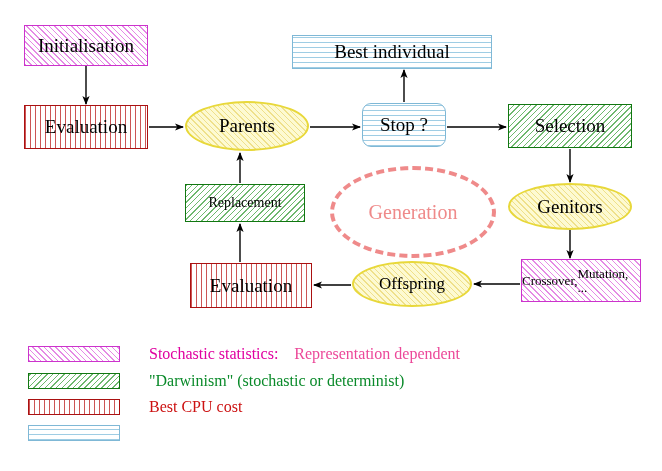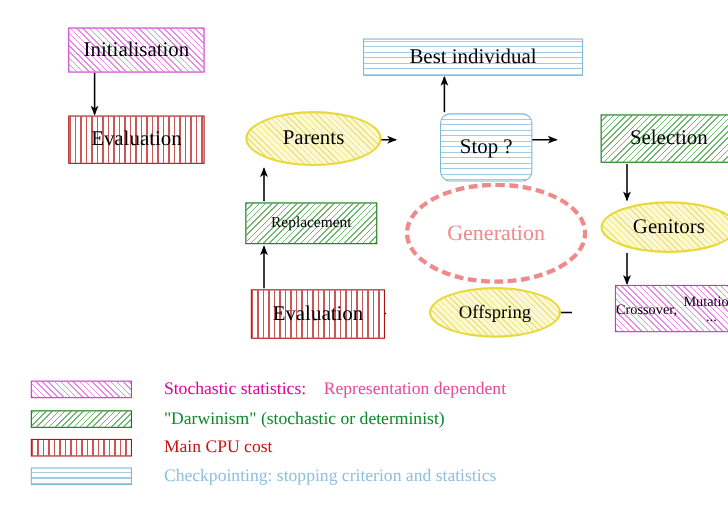--- a/index.html
+++ b/index.html
@@ -20,25 +20,23 @@
     left: 0; top: 0;
     width: 662px;
     height: 471px;
   }
   .node {
     position: absolute;
     box-sizing: border-box;
     display: flex;
     align-items: center;
     justify-content: center;
-    text-align: center;
     color: #000000;
     line-height: 1.05;
     z-index: 5;
-    margin-left: 38px;
   }
   
   .hatch-magenta {
     border: 1.5px solid #cc33cc;
     background-color: #ffffff;
     background-image: repeating-linear-gradient(
         45deg,
         #e58ae5 0px, #e58ae5 1px,
         #ffffff 1px, #ffffff 4px);
   }
@@ -74,21 +72,21 @@
         #efe08a 0px, #efe08a 1px,
         #fdfad2 1px, #fdfad2 4px);
   }
   .ellipse { border-radius: 50%; }
   .rounded { border-radius: 9px; }
 
   .node-initialisation { left: 24px;  top: 25px;  width: 124px; height: 41px; font-size: 19px; }
   .node-evaluation-top { left: 24px;  top: 105px; width: 124px; height: 44px; font-size: 19px; }
   .node-parents        { left: 185px; top: 101px; width: 124px; height: 50px; font-size: 19px; }
   .node-best           { left: 292px; top: 35px;  width: 200px; height: 34px; font-size: 19px; }
-  .node-stop           { left: 362px; top: 103px; width: 84px;  height: 62px; font-size: 19px; }
+  .node-stop           { left: 362px; top: 103px; width: 84px;  height: 44px; font-size: 19px; }
   .node-selection      { left: 508px; top: 104px; width: 124px; height: 44px; font-size: 19px; }
   .node-replacement    { left: 185px; top: 184px; width: 120px; height: 38px; font-size: 14px; }
   .node-generation     { left: 330px; top: 166px; width: 166px; height: 92px; font-size: 20px; }
   .node-genitors       { left: 508px; top: 183px; width: 124px; height: 47px; font-size: 19px; }
   .node-crossover      { left: 521px; top: 259px; width: 120px; height: 43px; font-size: 13px;
                          justify-content: center; }
   .node-offspring      { left: 352px; top: 261px; width: 120px; height: 46px; font-size: 17px; }
   .node-evaluation-bot { left: 190px; top: 263px; width: 122px; height: 45px; font-size: 19px; }
 
   .generation-ellipse {
@@ -196,21 +194,20 @@
     </div>
   </div>
 
   <div class="legend-row r1">
     <div class="swatch hatch-green"></div>
     <div class="legend-text lt-green">"Darwinism" (stochastic or determinist)</div>
   </div>
 
   <div class="legend-row r2">
     <div class="swatch hatch-red"></div>
-    <div class="legend-text lt-red">Main CPU cost</div>
+    <div class="legend-text lt-red">Best CPU cost</div>
   </div>
 
   <div class="legend-row r3">
     <div class="swatch hatch-blue"></div>
-    <div class="legend-text lt-blue">Checkpointing: stopping criterion and statistics</div>
   </div>
 
 </div>
 
 </body></html>

